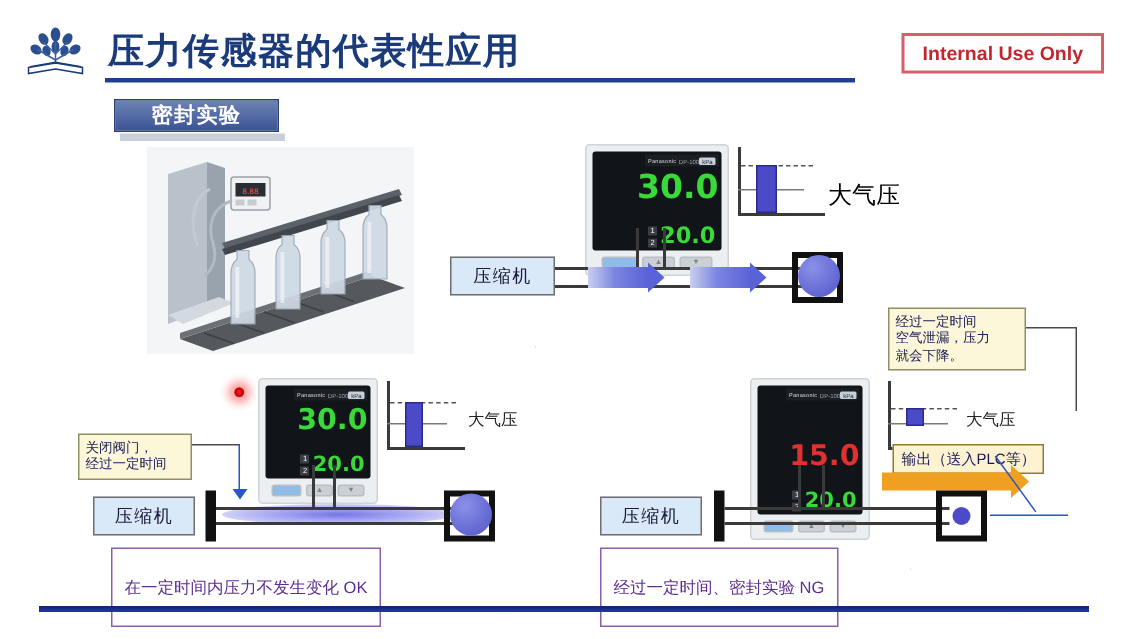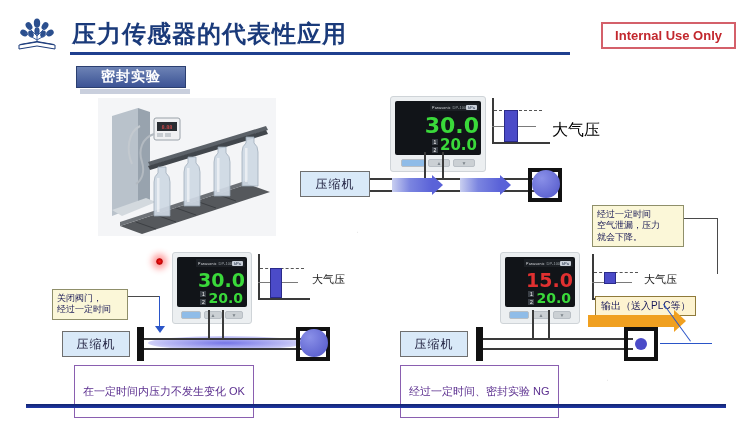--- a/index.html
+++ b/index.html
@@ -62,21 +62,21 @@
   }
   .sensor .brand { font-size: 4px; color: #d8dade; letter-spacing: .2px;
                    transform: scale(.92); transform-origin: left center; }
   .sensor .model { font-size: 4px; color: #9aa0a6; }
   .sensor .unit { font-size: 4px; color: #13223a; background: #c8cfd8;
                   padding: 0 2px; border-radius: 1px; }
   .sensor .main-val {
     text-align: center; font-weight: bold; letter-spacing: 0px;
     font-family: "DejaVu Sans", sans-serif; line-height: 1;
   }
-  .sensor .sub-row { display: flex; align-items: stretch; gap: 1px; margin-top: 0; }
+  .sensor .sub-row { display: flex; align-items: stretch; gap: 1px; margin-top: 12px; }
   .sensor .chan-col { display: flex; flex-direction: column; gap: 1px; width: 34%; }
   .sensor .chan { display: flex; align-items: center; gap: 1px; flex: 1; }
   .sensor .chan-num { font-size: 5px; color: #fff; background: #3a3f46;
                       width: 6px; text-align: center; line-height: 1.2; }
   .sensor .chan-bar { flex: 1; height: 6px; background: #2b3036; border-radius: 1px; }
   .sensor .chan-bar.on { background: #f0a000; }
   .sensor .sub-val { flex: 1; text-align: right; font-weight: bold;
                      color: #3ad93a; font-family: "DejaVu Sans", sans-serif;
                      line-height: 1; padding-right: 2px; display: flex;
                      align-items: center; justify-content: flex-end; }
@@ -360,21 +360,21 @@
 
   <div class="callout-purple" style="left:74px; top:365px;">在一定时间内压力不发生变化 OK</div>
 
   <div class="sensor" style="left:500px; top:252px; width:80px;">
     <div class="screen">
       <div class="brandbar">
         <span class="brand">Panasonic</span>
         <span class="model">DP-100</span>
         <span class="unit">kPa</span>
       </div>
-      <div class="main-val" style="color:#e03030; font-size:19px; padding:3px 0 1px;">15.0</div>
+      <div class="main-val" style="color:#e03030; font-size:19px; padding:3px 0 1px;margin-top:24px;">15.0</div>
       <div class="sub-row">
         <div class="chan-col">
           <div class="chan">
             <span class="chan-num">1</span>
             <span class="chan-bar on"></span>
           </div>
           <div class="chan">
             <span class="chan-num">2</span>
             <span class="chan-bar"></span>
           </div>

